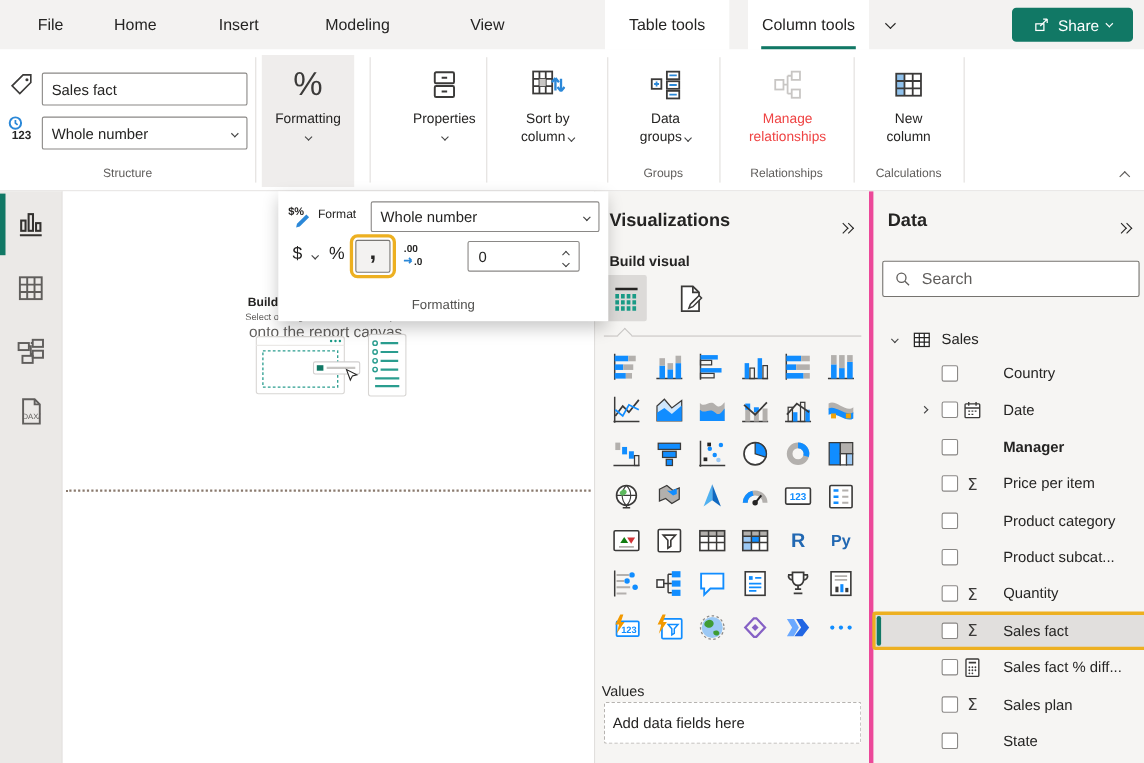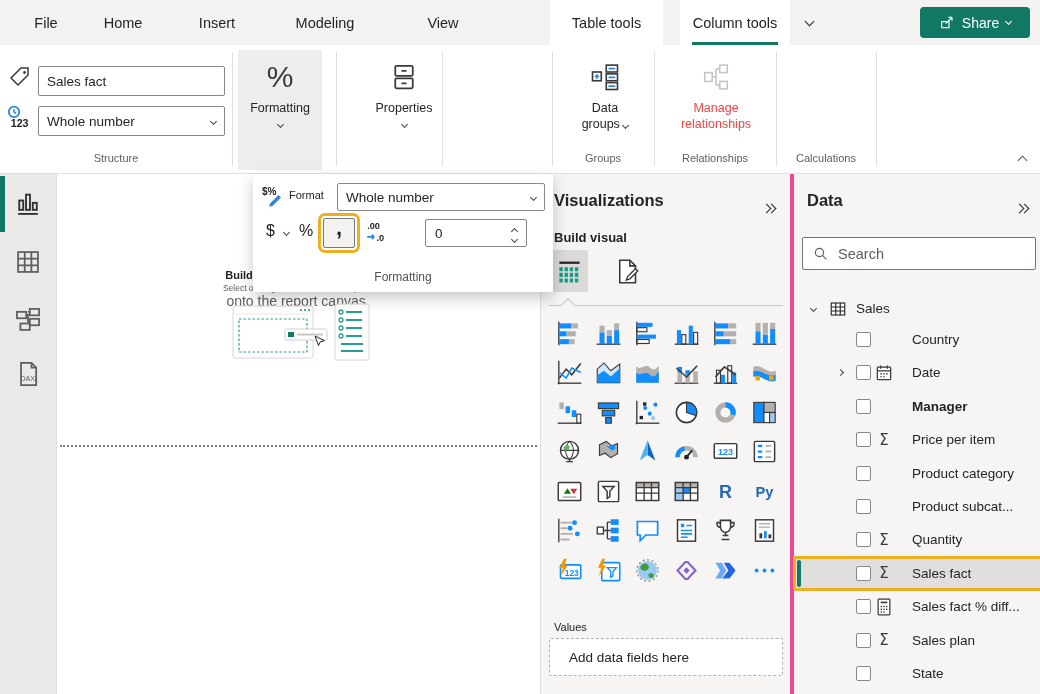--- a/index.html
+++ b/index.html
@@ -41,21 +41,21 @@
   .dotline{position:absolute;left:3px;top:271px;width:477px;border-top:2px dotted #8a7a6e}
   
   .vizpane{left:540px;top:174px;width:250px;height:520px;background:#f6f5f3;border-left:1px solid #e1dfdd}
   .pane-title{font-size:16.5px;font-weight:700;color:#252423}
   .dblchev{position:absolute;cursor:pointer;color:#252423}
   .viz-tab{position:absolute;width:38px;height:42px;border-radius:2px;display:flex;align-items:center;justify-content:center;cursor:pointer}
   .viz-tab.sel{background:#dcdad8}
   .gallery{position:absolute;left:9px;top:140px;width:238px;height:276px;display:flex;flex-wrap:wrap}
   .gcell{width:39px;height:39px;display:flex;align-items:center;justify-content:center;cursor:pointer;background:none;border:none}
   .gcell svg{width:27px;height:27px}
-  .addbox{position:absolute;left:8px;top:464px;width:234px;height:38px;background:#fff;border:1px dashed #b6b3b0;border-radius:2px;font-size:13.5px;display:flex;align-items:center;padding:0 19px;color:#252423}
+  .addbox{position:absolute;left:8px;top:464px;width:234px;height:38px;background:#fff;border:1px dashed #b6b3b0;border-radius:2px;font-size:13.5px;display:flex;align-items:center;padding:0 7px;color:#252423}
   
   .datapane{left:790px;top:174px;width:250px;height:520px;background:#f6f5f3;border-left:4px solid #ec4899}
   .search{position:absolute;left:8px;top:63px;width:234px;height:33px;background:#fff;border:1px solid #75736f;border-radius:2px;display:flex;align-items:center;gap:8px;padding:0 9px;color:#605e5c;font-size:14.5px}
   .frow{position:absolute;left:0;width:250px;height:33px;display:flex;align-items:center;cursor:pointer;font-size:13.5px}
   .frow .cb{position:absolute;left:62px;width:15px;height:15px;background:#fff;border:1px solid #8a8886;border-radius:2px}
   .frow .ficon{position:absolute;left:80px;width:20px;height:20px;display:flex;align-items:center;justify-content:center;color:#3b3a39}
   .frow .flabel{position:absolute;left:118px;white-space:nowrap}
   .frow.hl{background:#e1dfdd;outline:3px solid #edb021;outline-offset:-2px;border-radius:2px}
   .frow.hl .selbar{position:absolute;left:3px;top:3px;bottom:3px;width:4px;background:#117865;border-radius:2px}
   .sigma{font-size:15px;font-family:"DejaVu Sans",sans-serif}
@@ -145,20 +145,32 @@
               <rect x="5" y="13" width="14" height="8" rx="1"></rect>
             </g>
             <path d="M10 7h4M10 17h4" stroke="#3b3a39" stroke-width="1.4"></path>
           </svg>
       </div>
       <div class="rlb">Properties</div>
       <span class="cv down sm" style="color:#444;margin-top:6px"></span>
     </div>
     <div class="rdiv" style="left:442px"></div>
 
+    <div class="rbtn" style="left:450px;width:96px">
+      <div class="ric">
+        <svg viewBox="0 0 24 24" width="32" height="32">
+            <rect x="2" y="3" width="13" height="15" fill="#fff" stroke="#3b3a39" stroke-width="1.2"></rect>
+            <path d="M2 8h13M2 13h13M6.3 3v15M10.6 3v15" stroke="#3b3a39" stroke-width="1.2"></path>
+            <rect x="6.3" y="8" width="4.3" height="5" fill="#c8c6c4"></rect>
+            <path d="M17.2 16V7.5m0 0l-2.4 2.9m2.4-2.9l2.4 2.9" fill="none" stroke="#2b88d8" stroke-width="1.6"></path>
+            <path d="M21 8v8.5m0 0l-2.4-2.9m2.4 2.9l2.4-2.9" fill="none" stroke="#2b88d8" stroke-width="1.6"></path>
+          </svg>
+      </div>
+      <div class="rlb" style="width:62px"><span>Sort by column</span> <span class="cv down sm" style="color:#444"></span></div>
+    </div>
     <div class="rdiv" style="left:552px"></div>
 
     <div class="rbtn" style="left:560px;width:90px">
       <div class="ric">
         <svg viewBox="0 0 24 24" width="30" height="30">
             <g fill="#fff" stroke="#3b3a39" stroke-width="1.3">
               <rect x="2" y="8" width="7" height="7"></rect>
               <rect x="13" y="2.5" width="9" height="5.5"></rect>
               <rect x="13" y="9.5" width="9" height="5.5"></rect>
               <rect x="13" y="16.5" width="9" height="5.5"></rect>
@@ -179,20 +191,31 @@
               <rect x="15" y="2.5" width="6" height="6"></rect>
               <rect x="15" y="15.5" width="6" height="6"></rect>
             </g>
             <path d="M9 12h3M12 5.5v13M12 5.5h3M12 18.5h3" fill="none" stroke="#c8c6c4" stroke-width="1.3"></path>
           </svg>
       </div>
       <div class="rlb" style="width:90px">Manage relationships</div>
     </div>
     <div class="rdiv" style="left:776px"></div>
 
+    <div class="rbtn" style="left:782px;width:88px">
+      <div class="ric">
+        <svg viewBox="0 0 24 24" width="30" height="30">
+            <rect x="3" y="4" width="18" height="16" fill="#fff"></rect>
+            <rect x="3" y="4" width="6" height="16" fill="#8FC1EC"></rect>
+            <rect x="3" y="4" width="18" height="16" fill="none" stroke="#3b3a39" stroke-width="1.3"></rect>
+            <path d="M3 9.3h18M3 14.6h18M9 4v16M15 4v16" stroke="#3b3a39" stroke-width="1.3"></path>
+          </svg>
+      </div>
+      <div class="rlb" style="width:52px">New column</div>
+    </div>
     <div class="rdiv" style="left:876px"></div>
 
     <div class="glabel" style="left:552px;width:102px">Groups</div>
     <div class="glabel" style="left:654px;width:122px">Relationships</div>
     <div class="glabel" style="left:776px;width:100px">Calculations</div>
     <span class="cv up abs" style="left:1019px;top:112px;color:#605e5c"></span>
   </div>
 
   <div class="abs leftnav">
       <div class="navsel" style="top: 2px;"></div>
@@ -643,21 +666,21 @@
           </svg>
         </button>
         <button class="gcell">
           <svg viewBox="0 0 24 24" width="100%" height="100%">
             <circle cx="5" cy="12" r="1.7" fill="#118DFF"></circle>
             <circle cx="12" cy="12" r="1.7" fill="#118DFF"></circle>
             <circle cx="19" cy="12" r="1.7" fill="#118DFF"></circle>
           </svg>
         </button>
       </div>
-    <div class="abs" style="left:13px;top:447px;font-size:11px">Values</div>
+    <div class="abs" style="left:6px;top:447px;font-size:13px">Values</div>
     <div class="addbox">
         <span>Add data fields here</span>
       </div>
   </div>
 
   <div class="abs datapane">
     <div class="pane-title abs" style="left:13px;top:17px">Data</div>
     <span class="dblchev abs" style="left:222px;top:24px"><span class="cv right"></span><span class="cv right" style="margin-left:-2px"></span></span>
     <div class="search">
       <span style="display:inline-flex;width:18px;height:18px">

